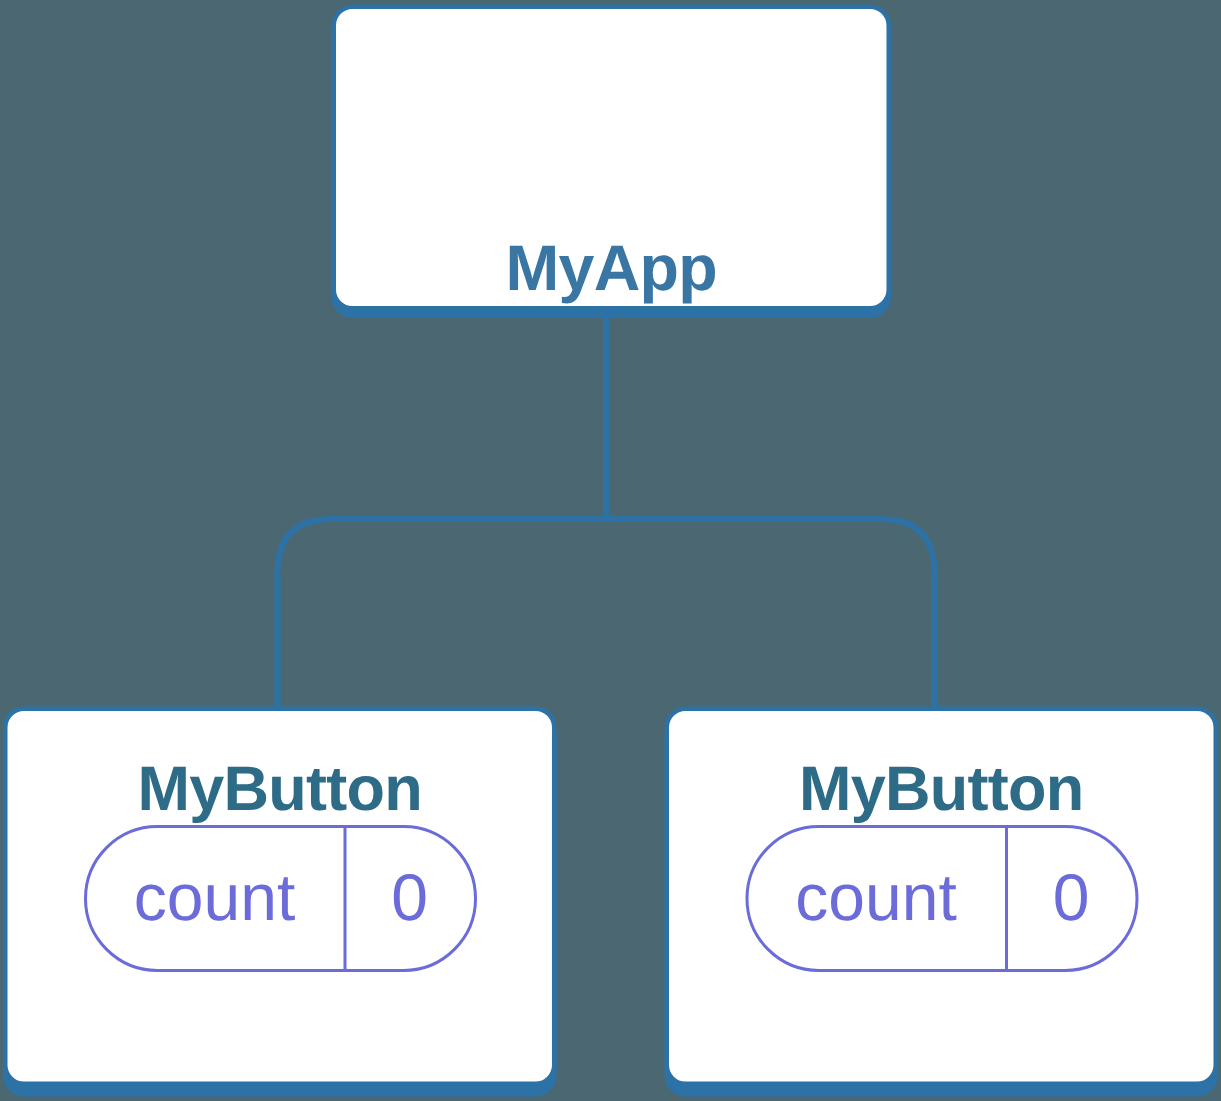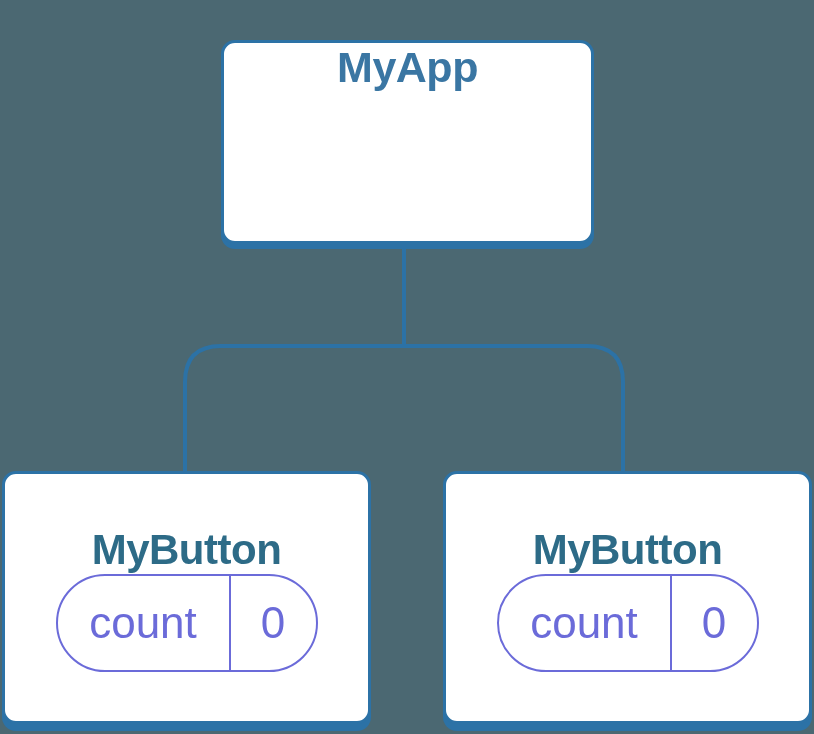--- a/index.html
+++ b/index.html
@@ -34,28 +34,27 @@
     border:3px solid var(--line-blue);
     border-radius:14px;
     box-sizing:border-box;
     display:flex;
     flex-direction:column;
     align-items:center;
   }
   .node.root{
     left:221px; top:3px;
     width:373px; height:204px;
-    justify-content:flex-start;
+    justify-content:flex-end;
     box-shadow:0 5px 0 0 var(--line-blue);
-    margin-top:37px;
   }
   .node.child{
     top:471px;
     width:369px; height:253px;
-    padding-top:52px;
+    padding-top:28px;
     box-shadow:0 7px 0 0 var(--line-blue);
   }
   .node.child.left{ left:2px; }
   .node.child.right{ left:443px; }
   .root-label{
     font-size:43px;
     font-weight:bold;
     letter-spacing:-0.5px;
     color:var(--root-label-color);
   }

